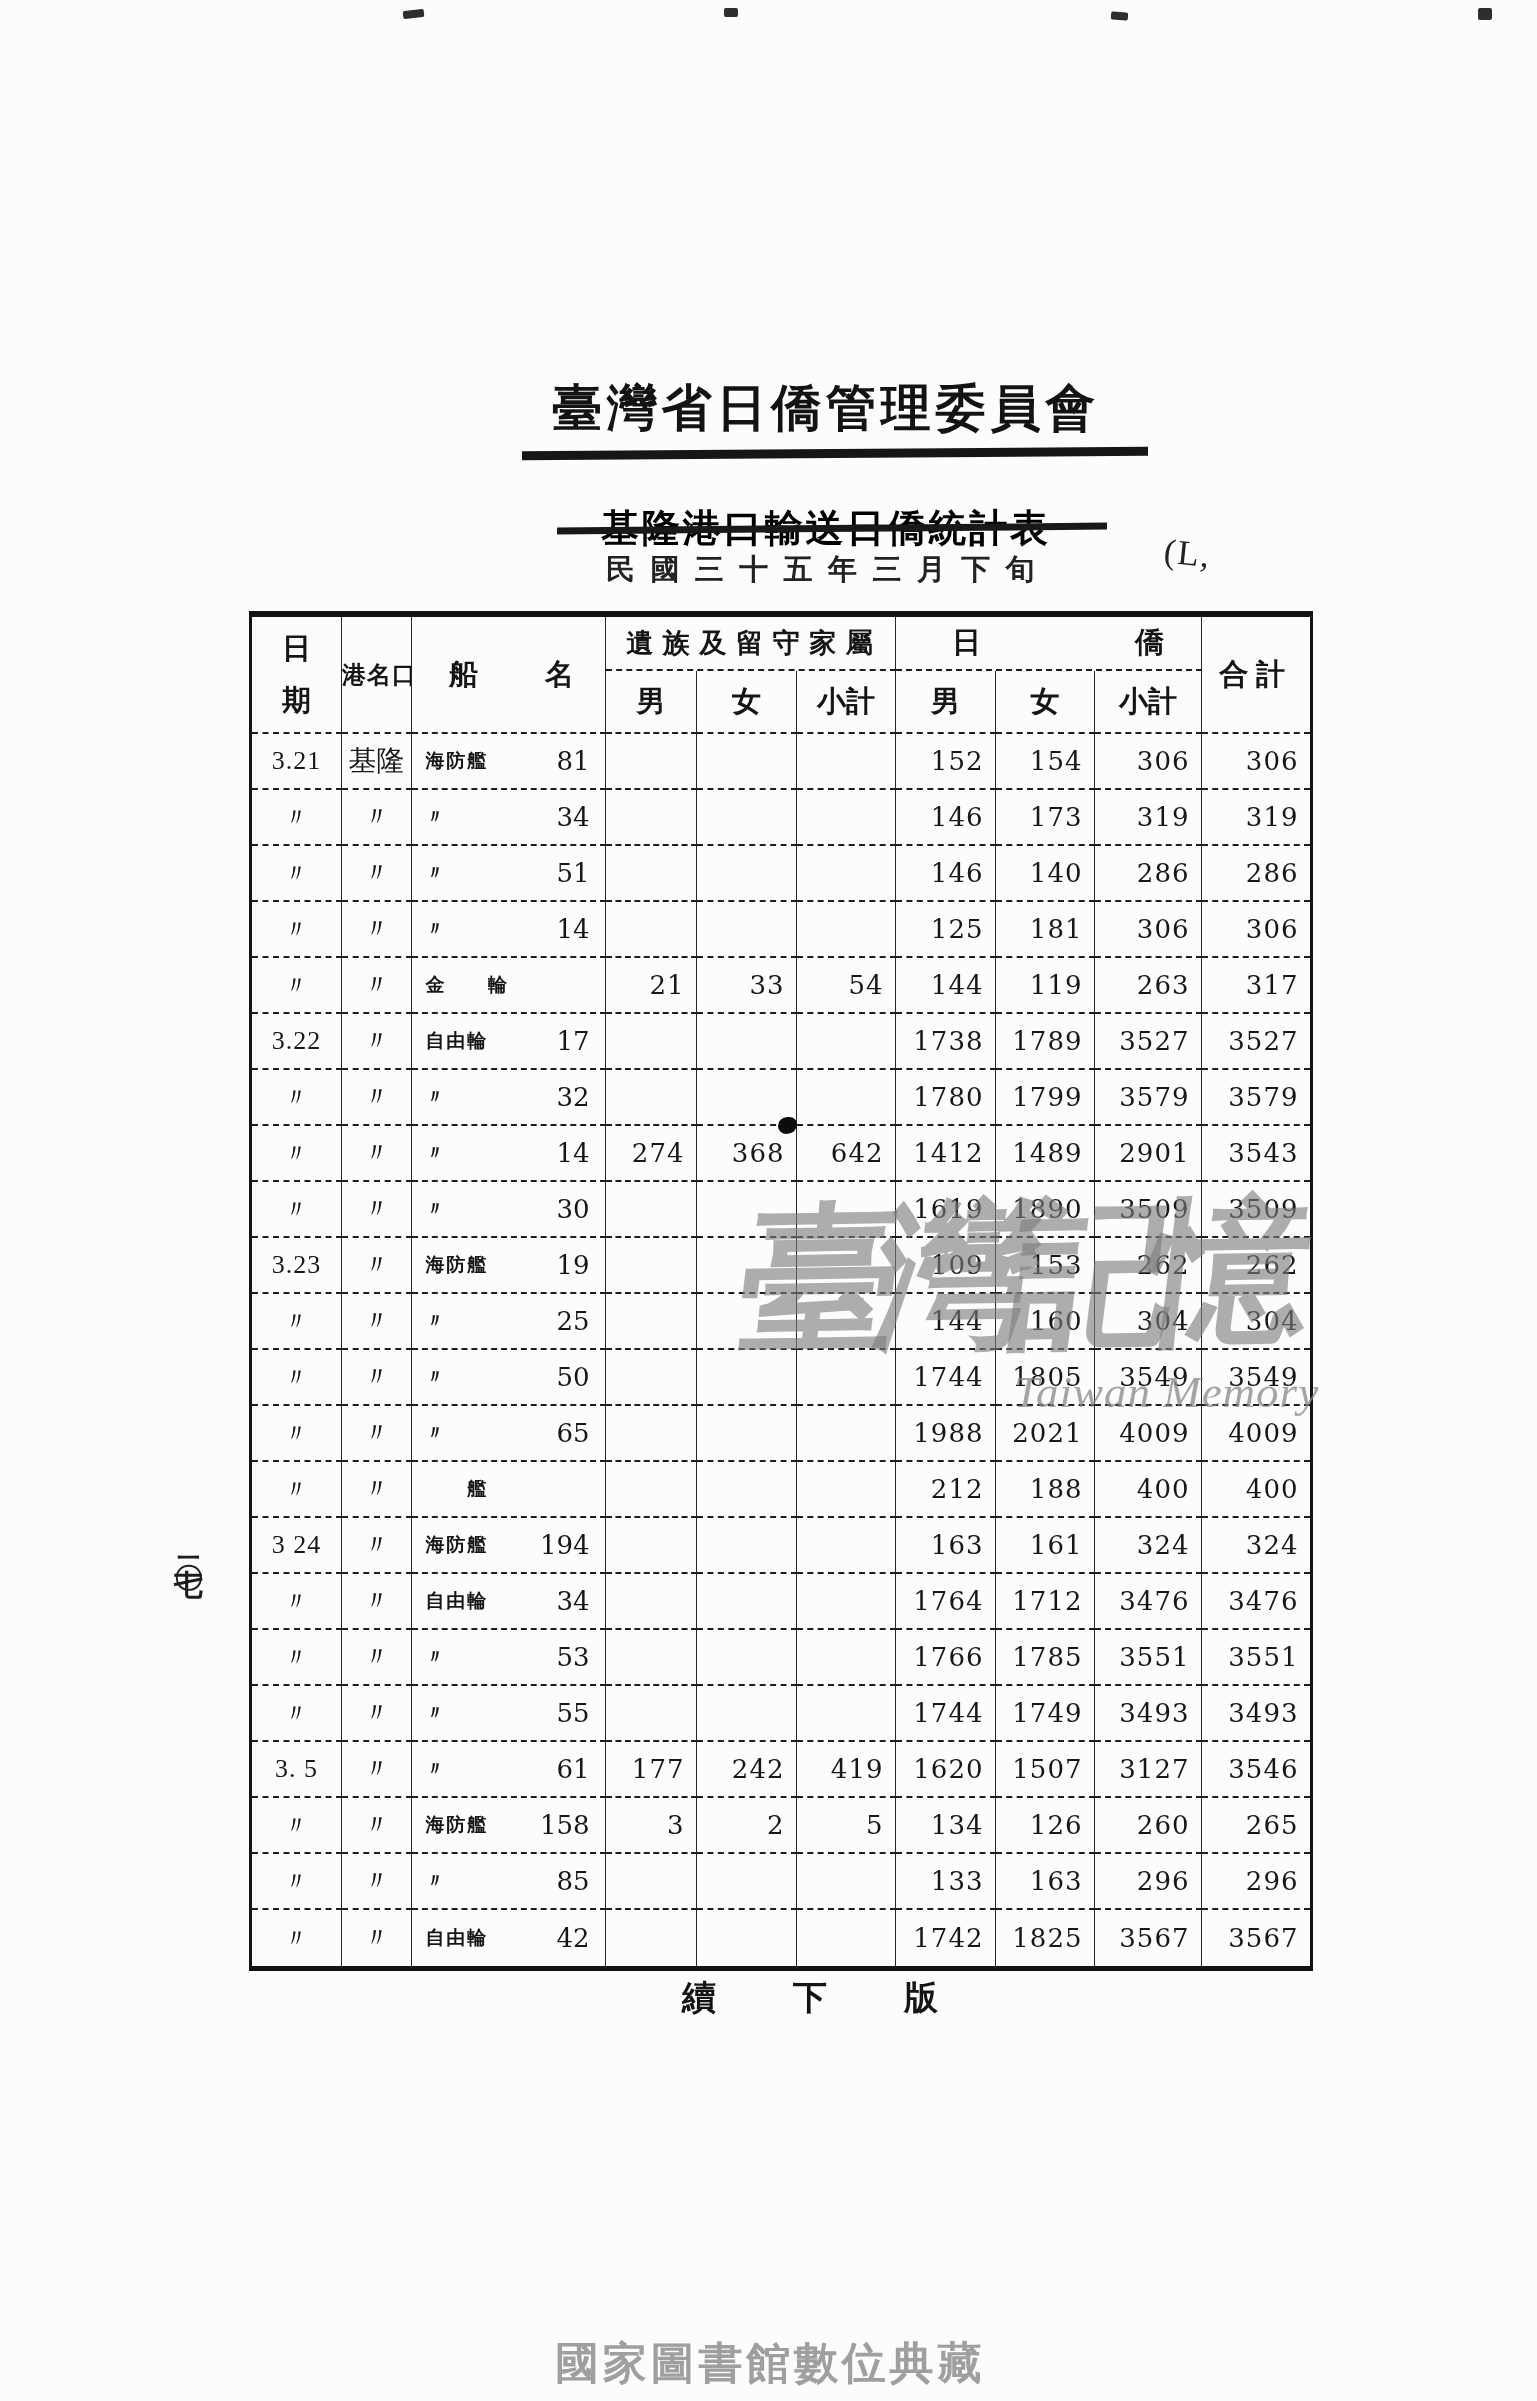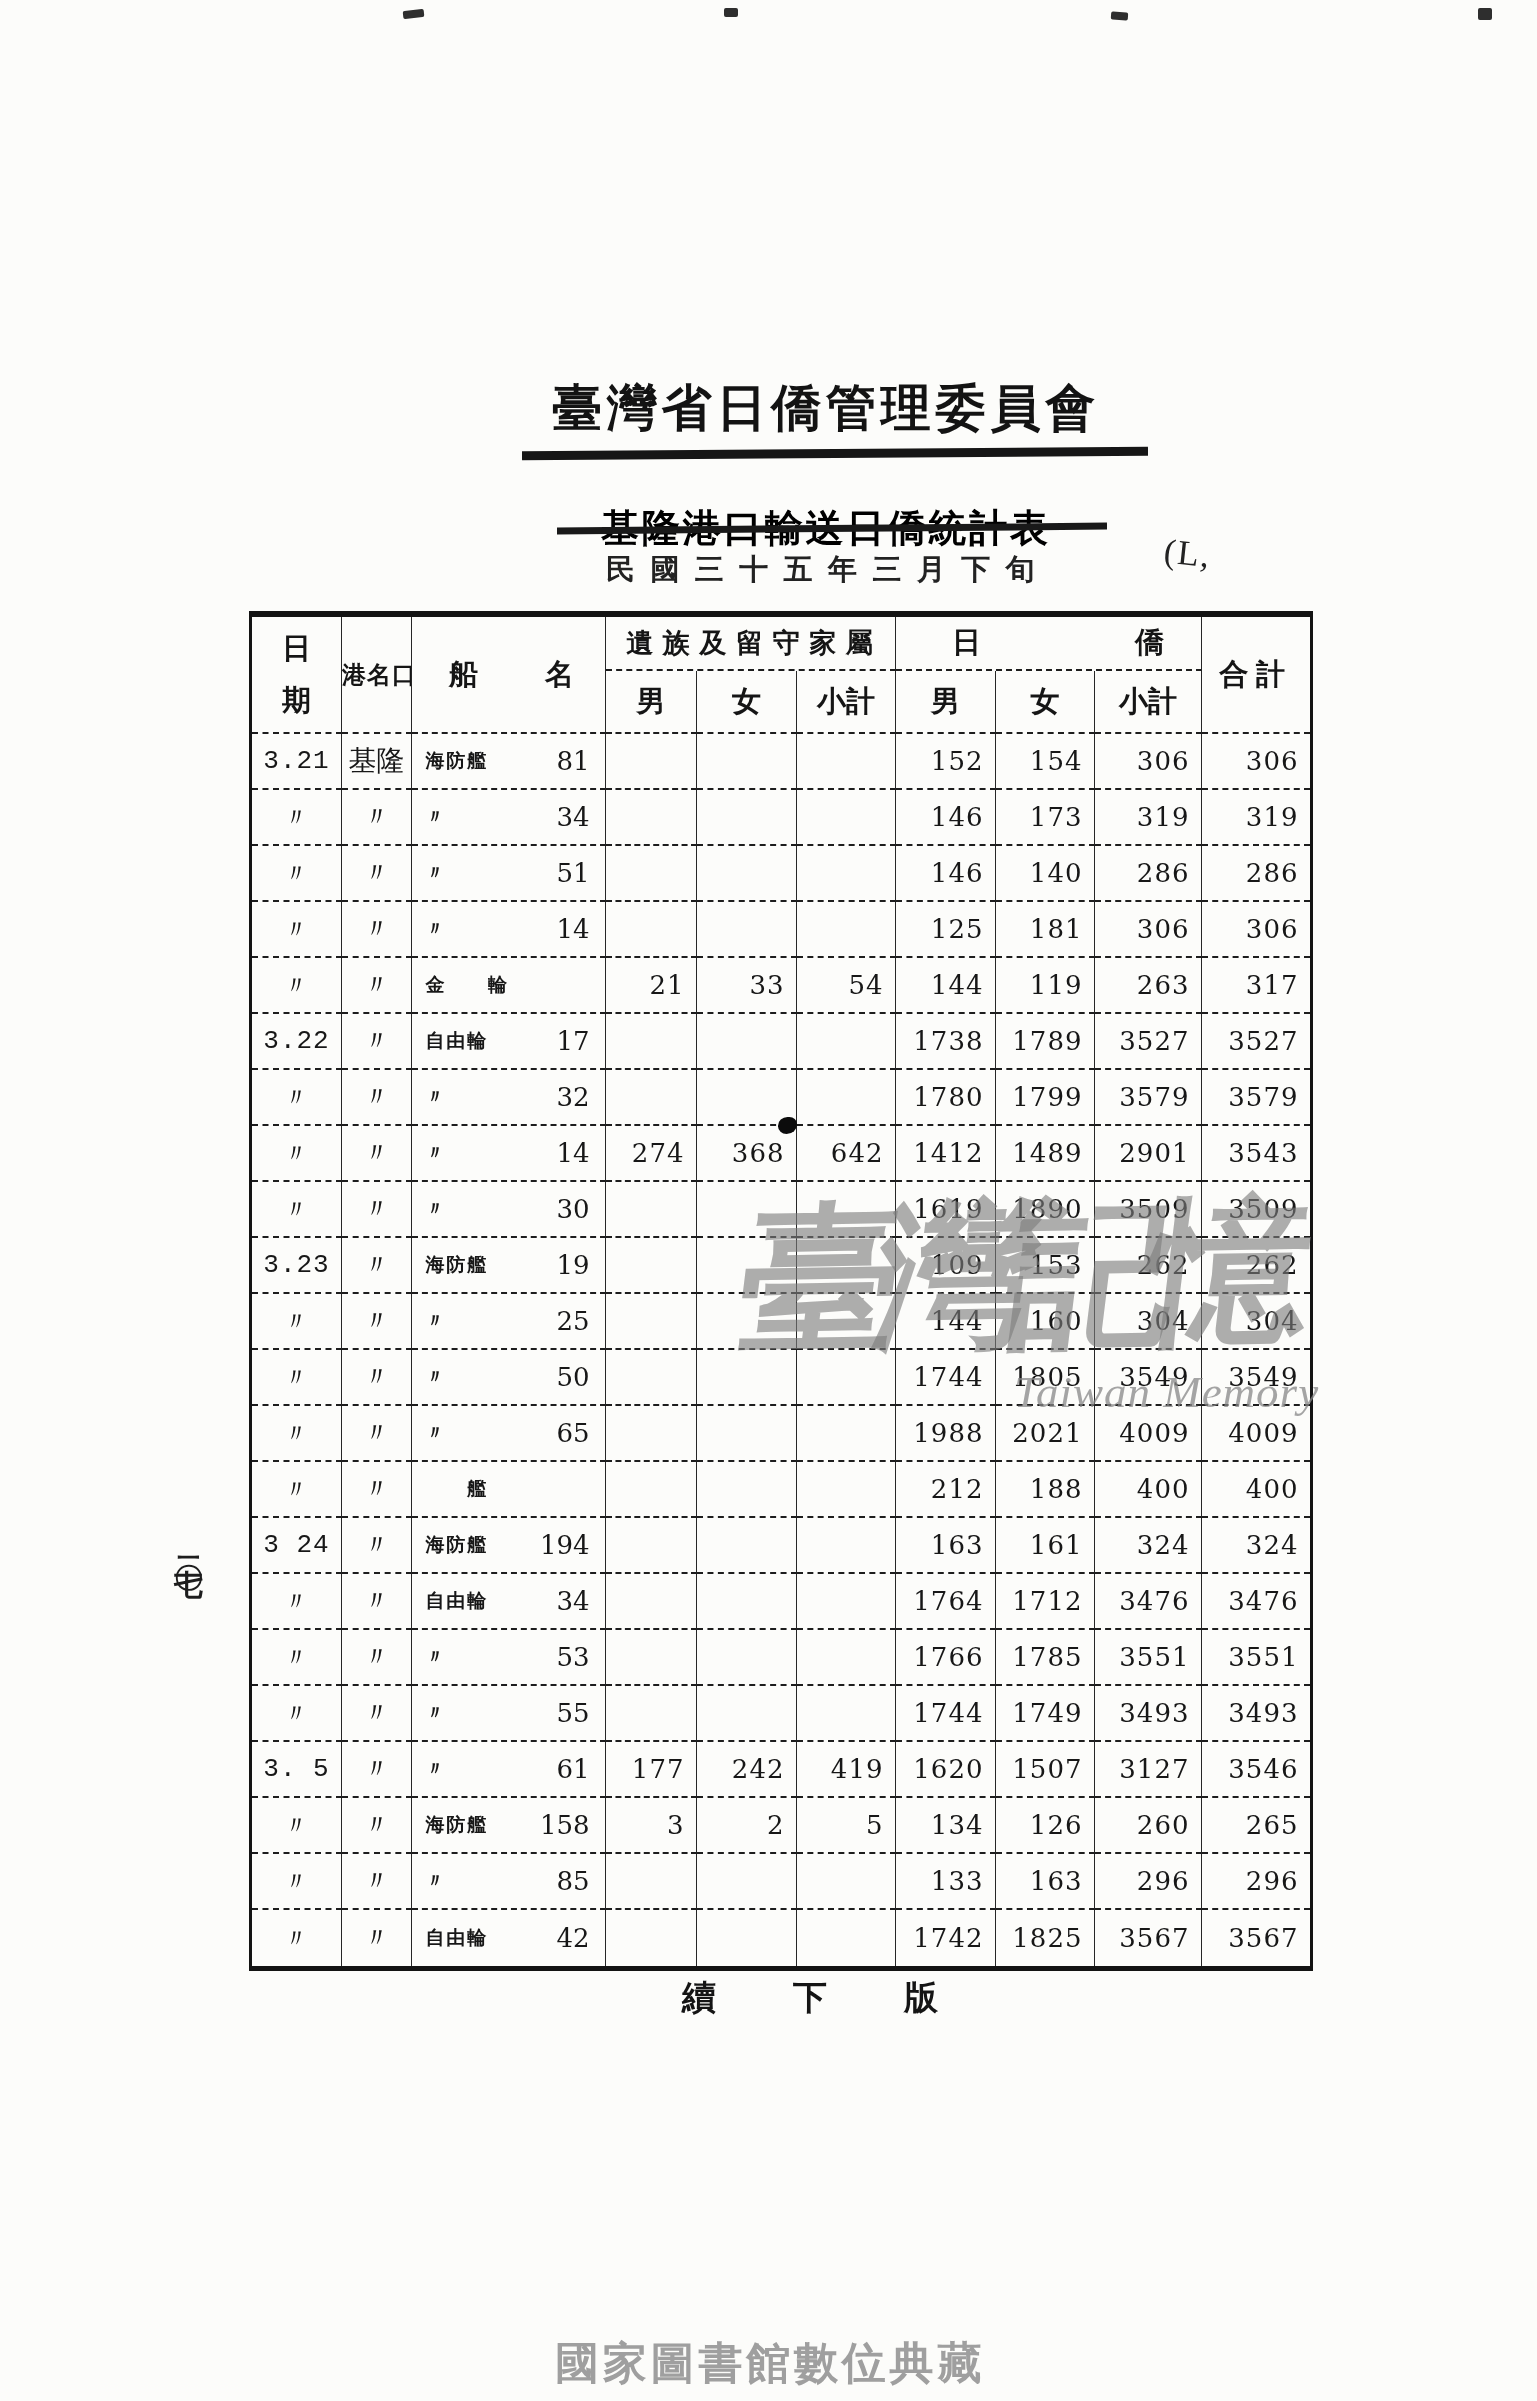--- a/index.html
+++ b/index.html
@@ -58,21 +58,21 @@
   
   .hc{justify-content:center;font-weight:bold;font-size:29px;color:#151515;white-space:nowrap;}
   .h-date{grid-column:1;grid-row:1/3;flex-direction:column;justify-content:space-between;padding:11.5px 0;}
   .h-port{grid-column:2;grid-row:1/3;flex-direction:row;justify-content:space-between;padding:9.6px 0;font-size:24px;letter-spacing:1px;}
   .h-ship{grid-column:3;grid-row:1/3;justify-content:flex-start;padding-left:37px;letter-spacing:67px;}
   .h-famgroup{grid-column:4/7;grid-row:1;font-size:27px;letter-spacing:9.6px;padding-left:7.7px;}
   .h-japgroup{grid-column:7/10;grid-row:1;justify-content:flex-start;padding-left:56px;letter-spacing:154px;}
   .h-total{grid-column:10;grid-row:1/3;letter-spacing:7.7px;}
   .h-sub{font-size:29px;}
   
-  .c-date{justify-content:center;font-size:26px;font-family:Liberation Mono, monospace;letter-spacing:1px;}
+  .c-date{justify-content:center;font-size:26px;font-family:Liberation Serif, serif;letter-spacing:1px;}
   .c-port{justify-content:center;font-size:28px;letter-spacing:0;}
   .c-ship{justify-content:space-between;padding:0 15.4px 0 13.4px;}
   .ship-name{font-size:19px;font-weight:bold;white-space:pre;letter-spacing:1.9px;}
   .ship-no{font-size:26px;font-family:"DejaVu Serif",serif;}
   .c-num{justify-content:flex-end;padding-right:11.5px;font-size:26px;font-family:"DejaVu Serif",serif;letter-spacing:1px;}
   
   .continuation-note{
     position:absolute;left:682px;top:1975px;font-size:34px;font-weight:bold;
     letter-spacing:77px;color:#141414;white-space:nowrap;
   }

